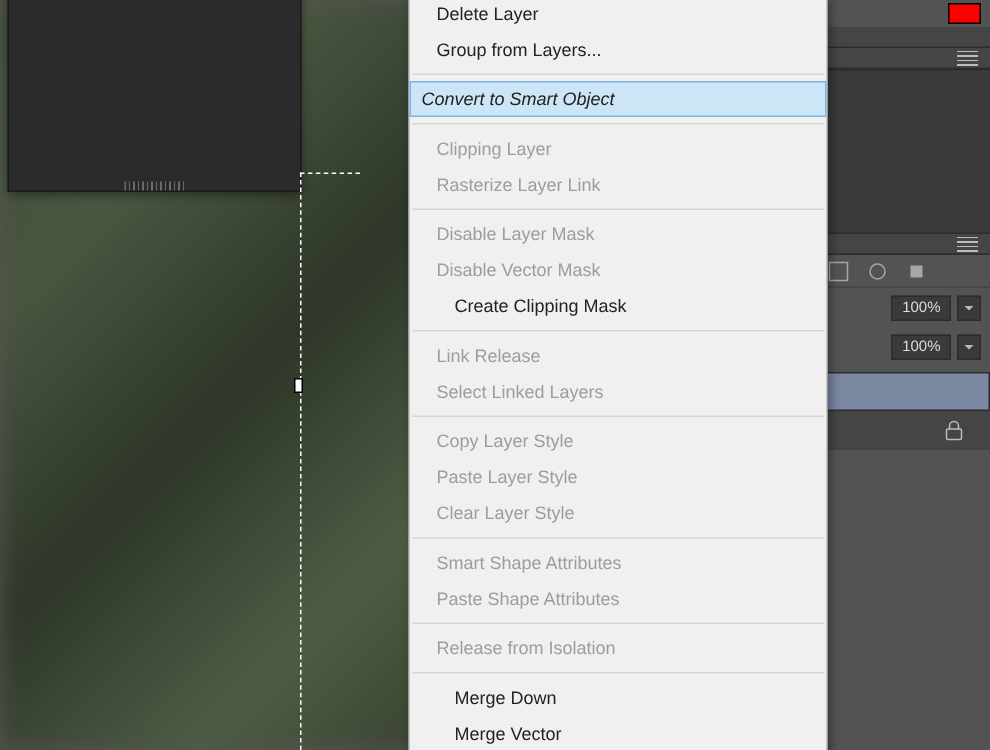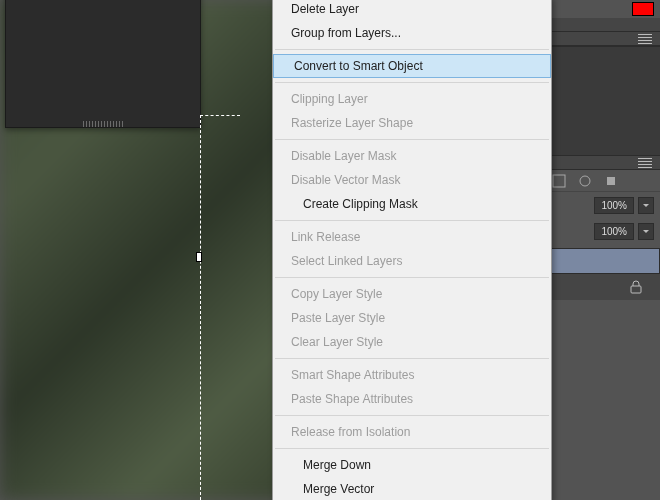--- a/index.html
+++ b/index.html
@@ -90,21 +90,22 @@
   box-shadow: 2px 3px 6px rgba(0,0,0,.35);
   font-size: 12px; color: #222;
 }
 .menu-item {
   padding: 4px 18px; line-height: 16px; white-space: nowrap;
 }
 .menu-item.bold { font-weight: normal; padding-left: 30px; }
 .menu-item.disabled { color: #9d9d9d; }
 .menu-item.highlight {
   background: #cde6f7; border: 1px solid #7eb4e0;
-  padding: 3px 20px;
+  padding: 3px 7px;
+  font-style: italic;
 }
 .menu-sep { height: 1px; background: #d4d4d4; margin: 4px 2px; }
 </style>
 </head>
 <body>
 
 <div class="canvas-area"></div>
 
 <div class="canvas-area-sharp">
   <div class="doc-window">
@@ -155,21 +156,21 @@
   </div>
 </div>
 
 <div class="context-menu" id="ctx">
     <div class="menu-item">Delete Layer</div>
     <div class="menu-item">Group from Layers...</div>
     <div class="menu-sep"></div>
     <div class="menu-item highlight">Convert to Smart Object</div>
     <div class="menu-sep"></div>
     <div class="menu-item disabled">Clipping Layer</div>
-    <div class="menu-item disabled">Rasterize Layer Shape</div>
+    <div class="menu-item disabled">Rasterize Layer Link</div>
     <div class="menu-sep"></div>
     <div class="menu-item disabled">Disable Layer Mask</div>
     <div class="menu-item disabled">Disable Vector Mask</div>
     <div class="menu-item bold">Create Clipping Mask</div>
     <div class="menu-sep"></div>
     <div class="menu-item disabled">Link Release</div>
     <div class="menu-item disabled">Select Linked Layers</div>
     <div class="menu-sep"></div>
     <div class="menu-item disabled">Copy Layer Style</div>
     <div class="menu-item disabled">Paste Layer Style</div>

